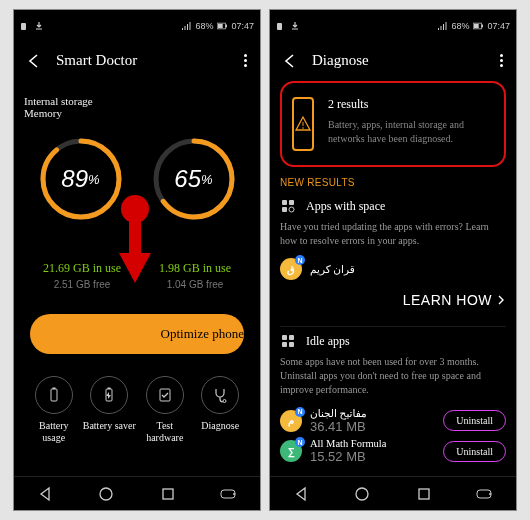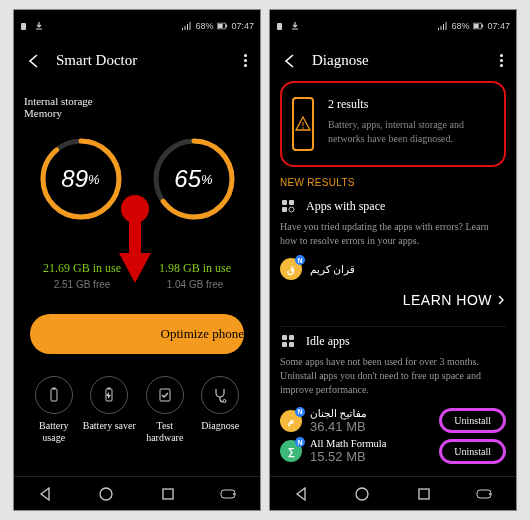--- a/index.html
+++ b/index.html
@@ -112,21 +112,21 @@
   .section-label { color:#e9951a; font-size:10px; margin:10px 0 10px 0; letter-spacing:0.3px;}
   .sec-row { display:flex;align-items:center;gap:10px; margin-bottom:6px;}
   .sec-title { font-size:12px; font-family: "Comic Sans MS", cursive;}
   .sec-desc { font-size:10px; color:#999; line-height:1.4; margin-bottom:10px; font-family: "Comic Sans MS", cursive;}
   .app-row { display:flex; align-items:center; gap:8px; margin:4px 0;}
   .app-icon { width:22px;height:22px;border-radius:50%;background:#f5b93c;display:flex;align-items:center;justify-content:center;font-size:10px;font-weight:bold;position:relative;}
   .app-icon .badge{position:absolute;top:-3px;right:-3px;width:10px;height:10px;background:#2a7fff;color:#fff;font-size:7px;border-radius:50%;display:flex;align-items:center;justify-content:center;}
   .app-info { flex:1; }
   .app-name { font-size:10.5px; font-family: "Comic Sans MS", cursive;}
   .app-size { font-size:13px; color:#888;}
-  .pill-btn { border:3px solid #d946ef; border-radius:14px; padding:4px 12px; font-size:10px; color:#eee; font-family: "Comic Sans MS", cursive;}
+  .pill-btn { border:1px solid #d946ef; border-radius:14px; padding:4px 12px; font-size:10px; color:#eee; font-family: "Comic Sans MS", cursive;}
   .learn-row { display:flex; justify-content:flex-end; align-items:center; gap:4px; margin:12px 0 18px 0; font-size:14px; letter-spacing:0.5px;}
   .divider { height:1px; background:#1a1a1a; margin:6px 0;}
 </style>
 </head>
 <body>
 
 <div class="phone">
   <div class="statusbar">
     <div class="left">
       <svg class="sb-icon" viewBox="0 0 10 10">

